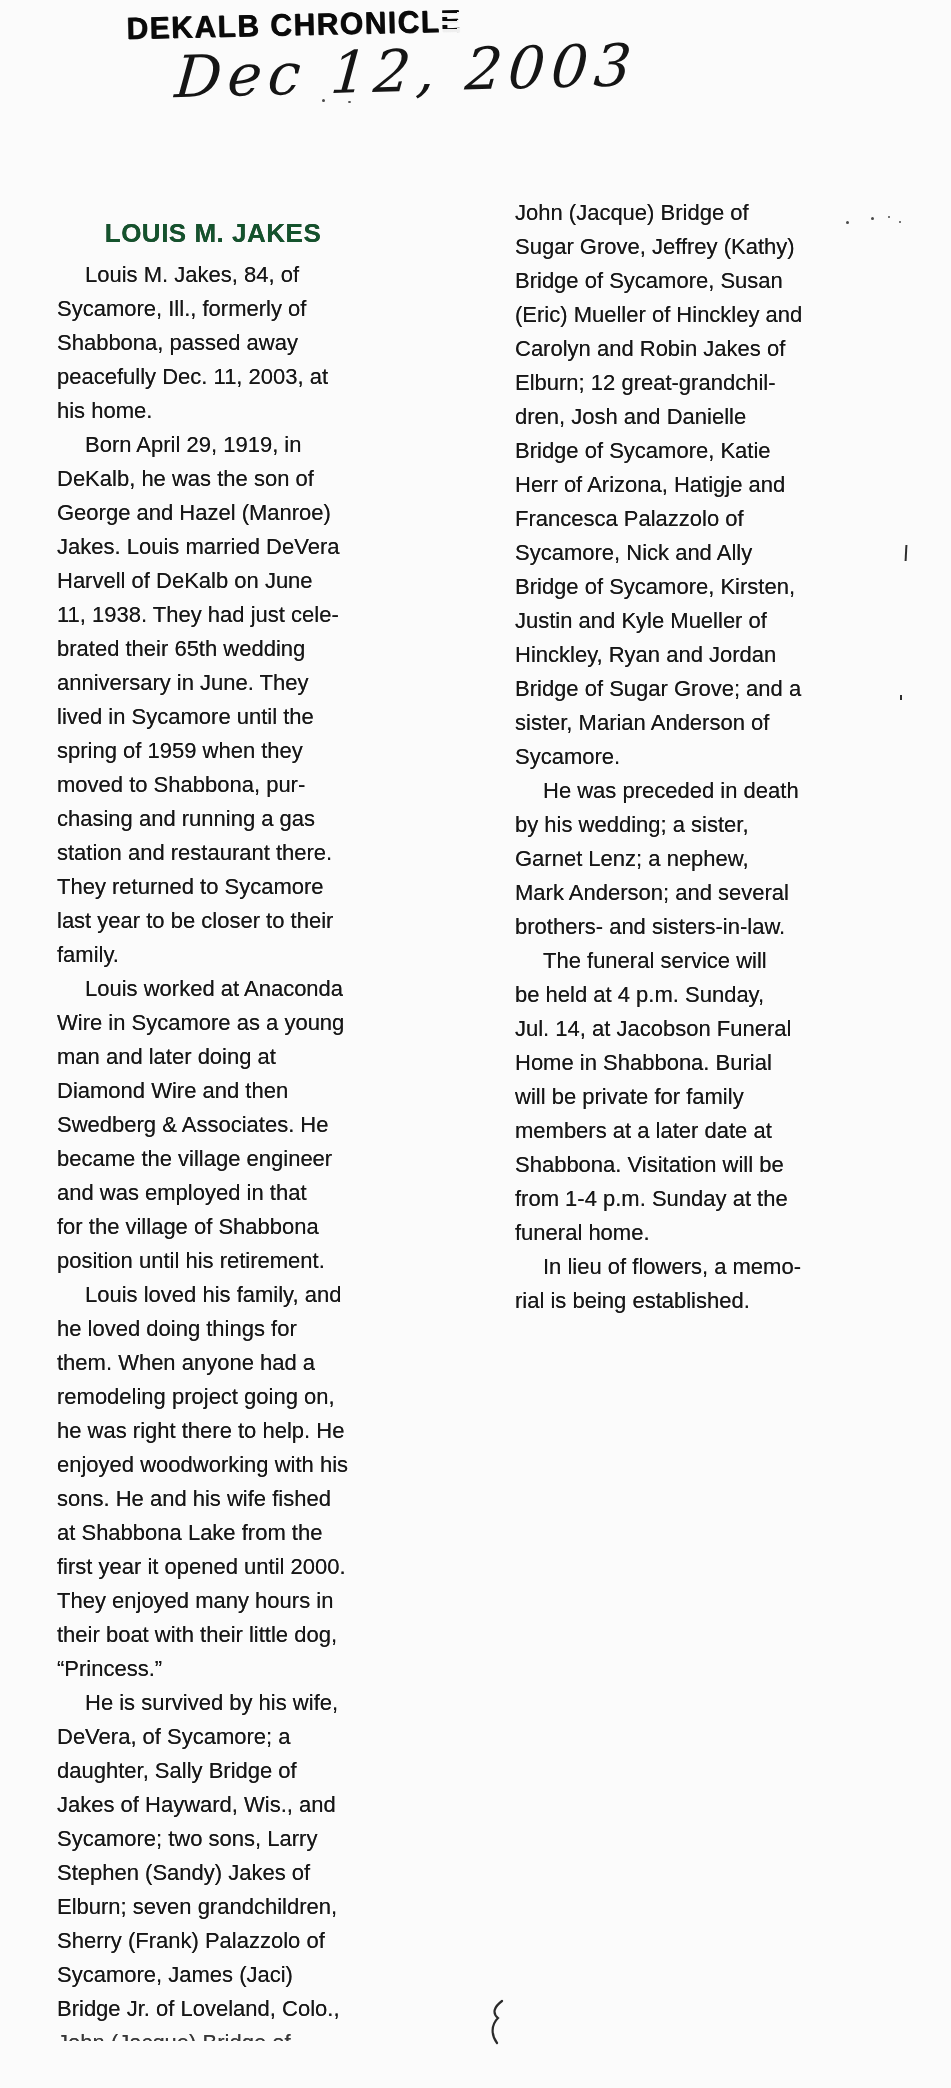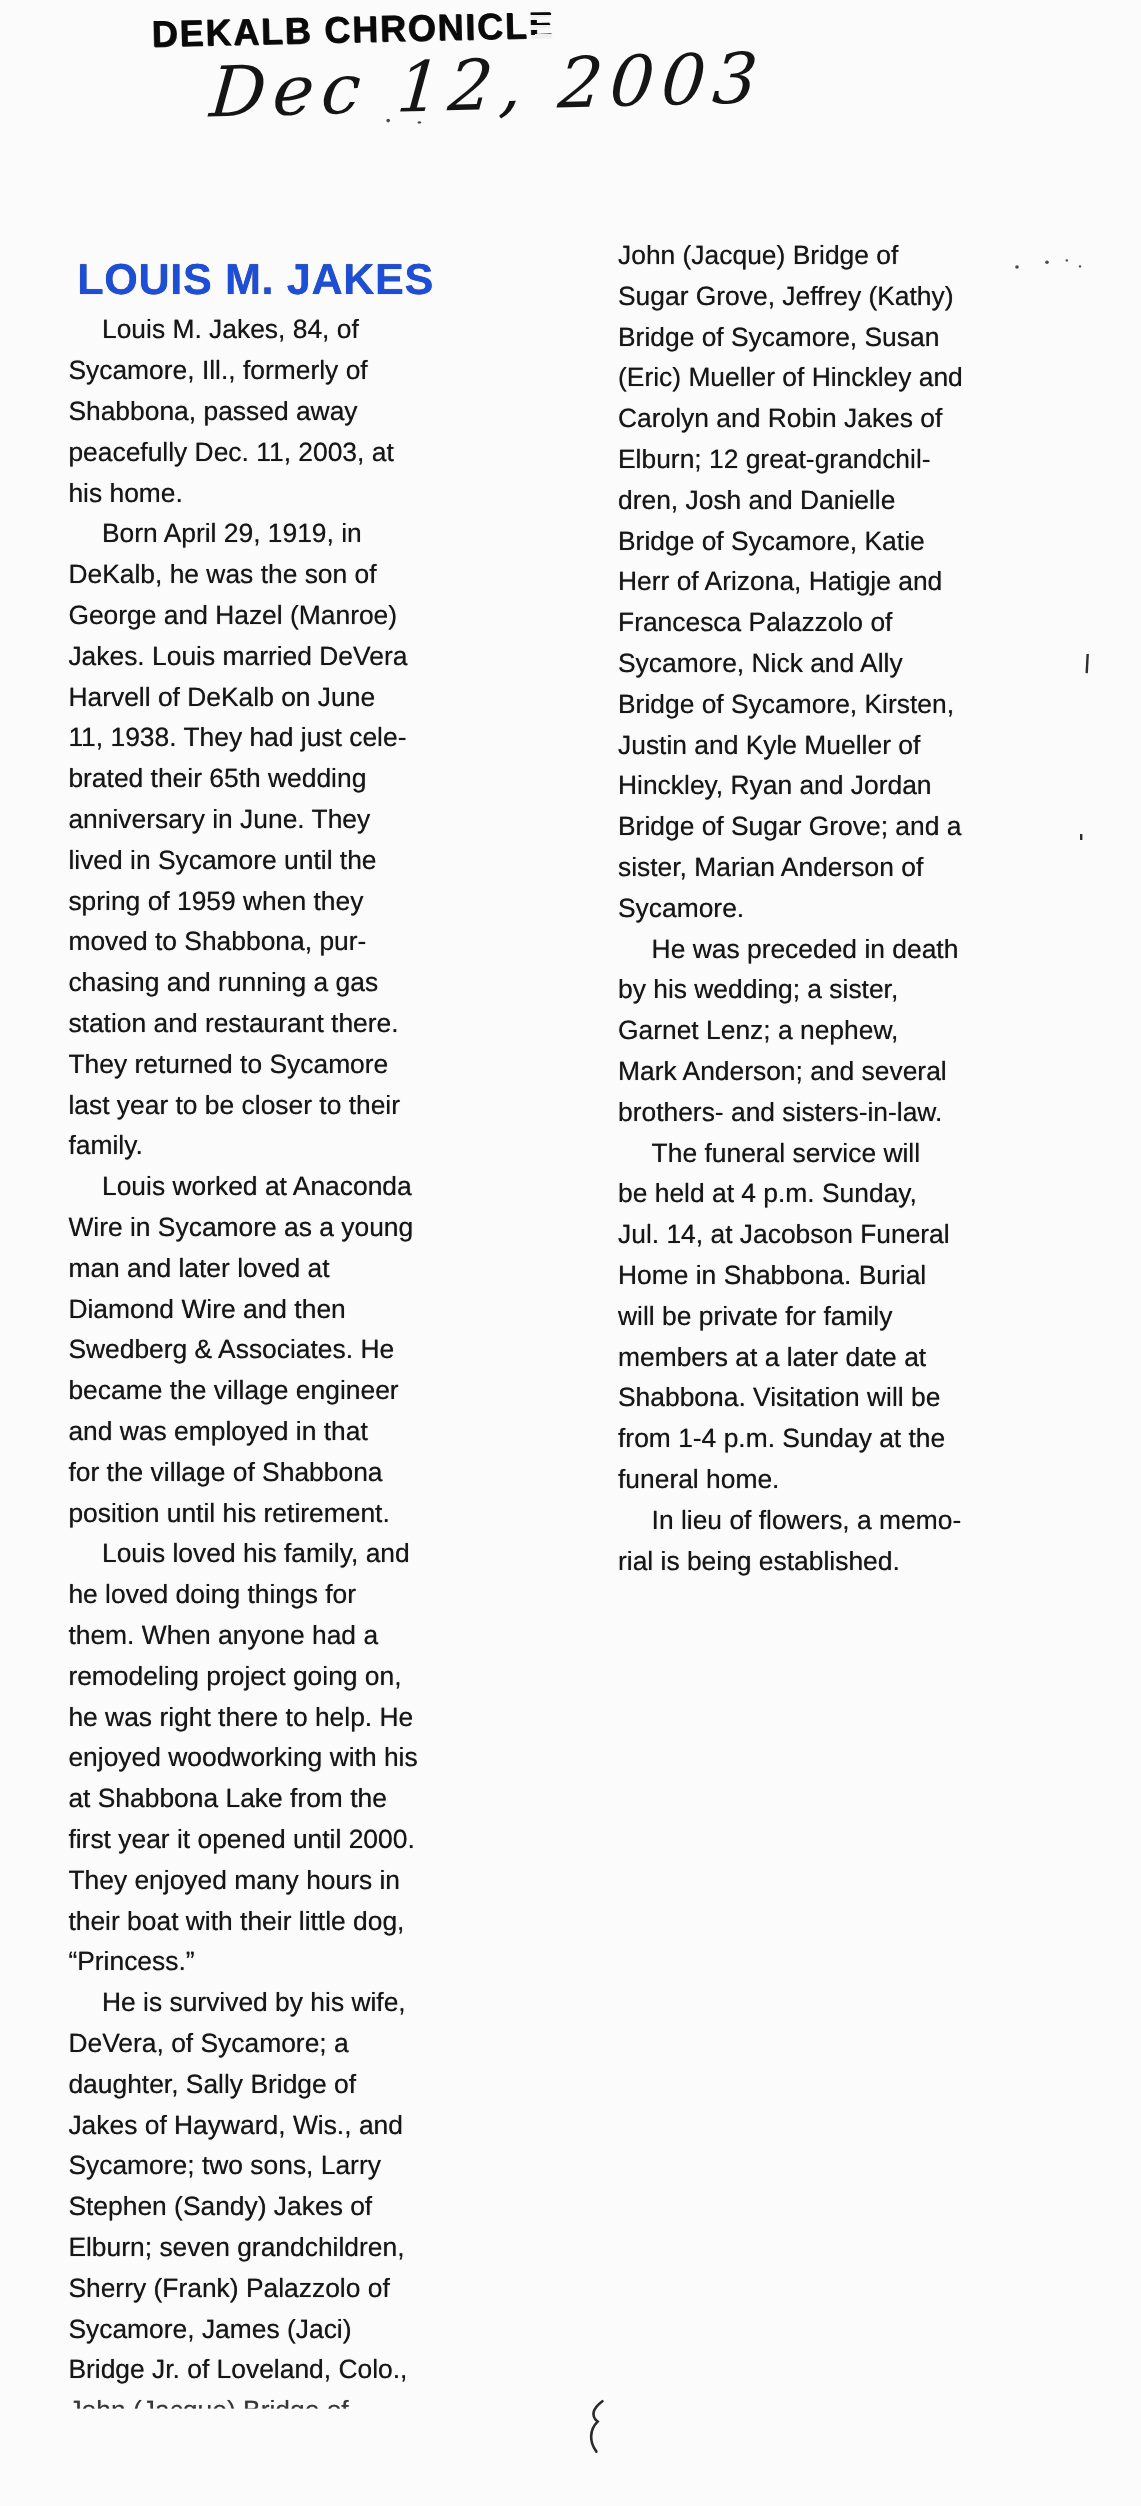--- a/index.html
+++ b/index.html
@@ -41,22 +41,22 @@
     transform-origin:left top;
     white-space:nowrap;
   }
 
   
   .col{position:absolute;}
   .col-left{left:57px;top:218px;width:312px;}
   .col-right{left:515px;top:196px;width:404px;}
   .headline{
     margin:0 0 10px 0;text-align:center;
-    font-size:36px;line-height:30px;font-weight:bold;
-    letter-spacing:.5px;color:#1d4ed8;
+    font-size:26px;line-height:30px;font-weight:bold;
+    letter-spacing:.5px;color:#14532d;
     text-shadow:0 0 .6px rgba(10,10,10,.8);
   }
   .line{
     height:34px;line-height:34px;font-size:22px;
     white-space:nowrap;color:#161616;
     text-shadow:0 0 .6px rgba(20,20,20,.75);
   }
   .line.indent{padding-left:28px;}
   .cutoff{
     height:15px;overflow:hidden;opacity:.85;
@@ -98,33 +98,34 @@
         <div class="line">lived in Sycamore until the</div>
         <div class="line">spring of 1959 when they</div>
         <div class="line">moved to Shabbona, pur-</div>
         <div class="line">chasing and running a gas</div>
         <div class="line">station and restaurant there.</div>
         <div class="line">They returned to Sycamore</div>
         <div class="line">last year to be closer to their</div>
         <div class="line">family.</div>
         <div class="line indent">Louis worked at Anaconda</div>
         <div class="line">Wire in Sycamore as a young</div>
-        <div class="line">man and later loved at</div>
+        <div class="line">man and later doing at</div>
         <div class="line">Diamond Wire and then</div>
         <div class="line">Swedberg &amp; Associates. He</div>
         <div class="line">became the village engineer</div>
         <div class="line">and was employed in that</div>
         <div class="line">for the village of Shabbona</div>
         <div class="line">position until his retirement.</div>
         <div class="line indent">Louis loved his family, and</div>
         <div class="line">he loved doing things for</div>
         <div class="line">them. When anyone had a</div>
         <div class="line">remodeling project going on,</div>
         <div class="line">he was right there to help. He</div>
         <div class="line">enjoyed woodworking with his</div>
+        <div class="line">sons. He and his wife fished</div>
         <div class="line">at Shabbona Lake from the</div>
         <div class="line">first year it opened until 2000.</div>
         <div class="line">They enjoyed many hours in</div>
         <div class="line">their boat with their little dog,</div>
         <div class="line">“Princess.”</div>
         <div class="line indent">He is survived by his wife,</div>
         <div class="line">DeVera, of Sycamore; a</div>
         <div class="line">daughter, Sally Bridge of</div>
         <div class="line">Jakes of Hayward, Wis., and</div>
         <div class="line">Sycamore; two sons, Larry</div>

